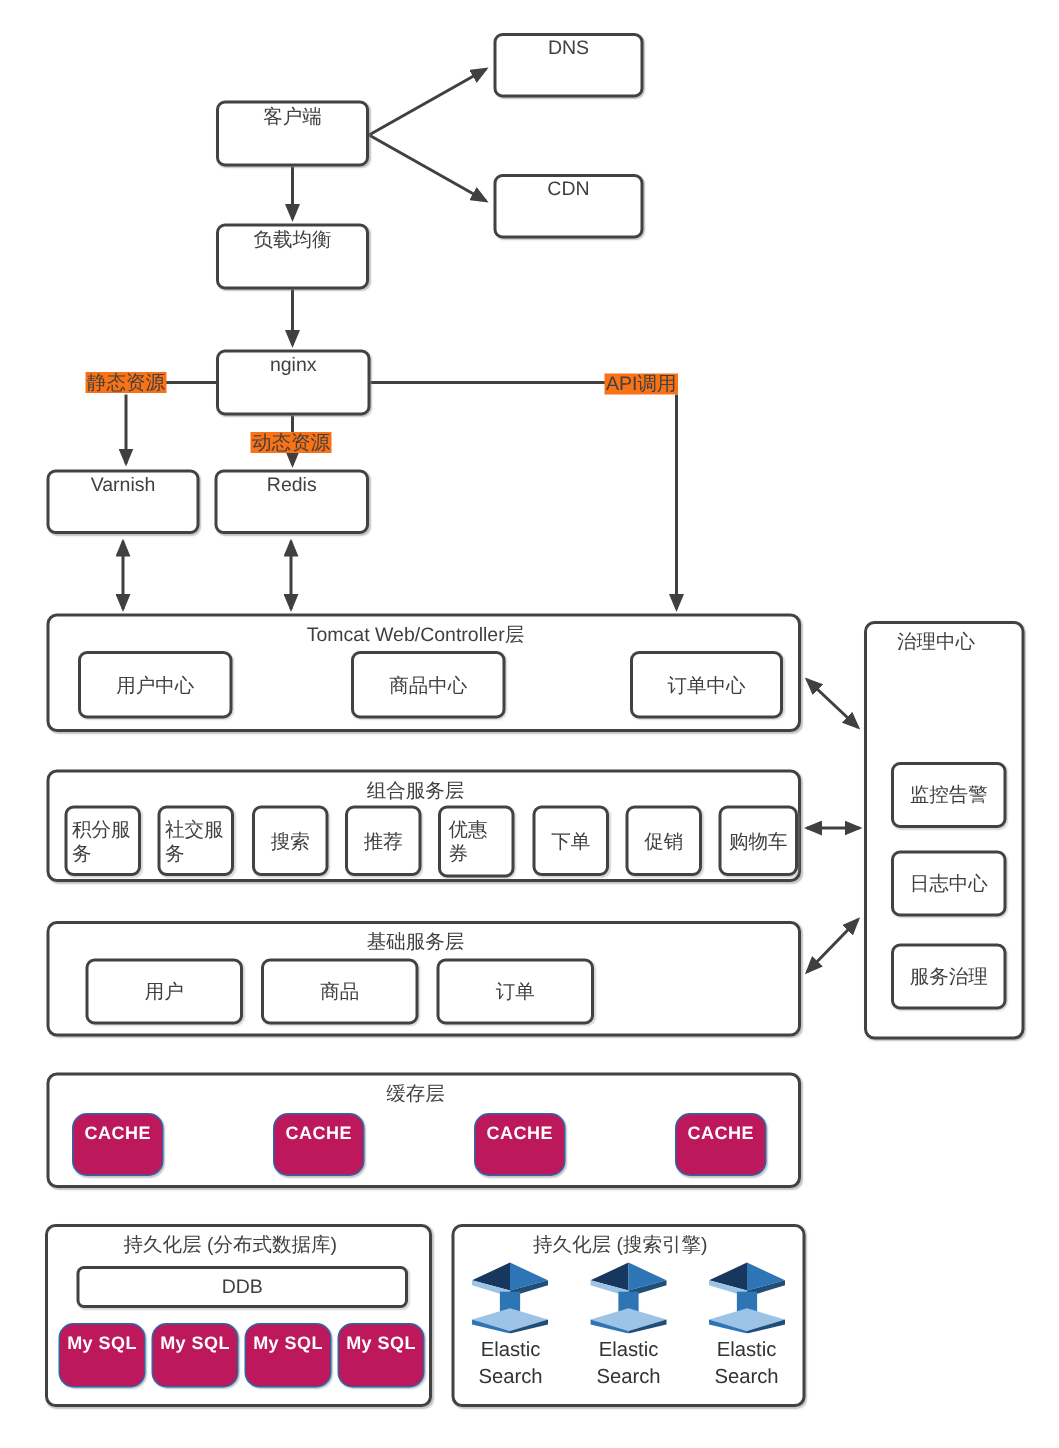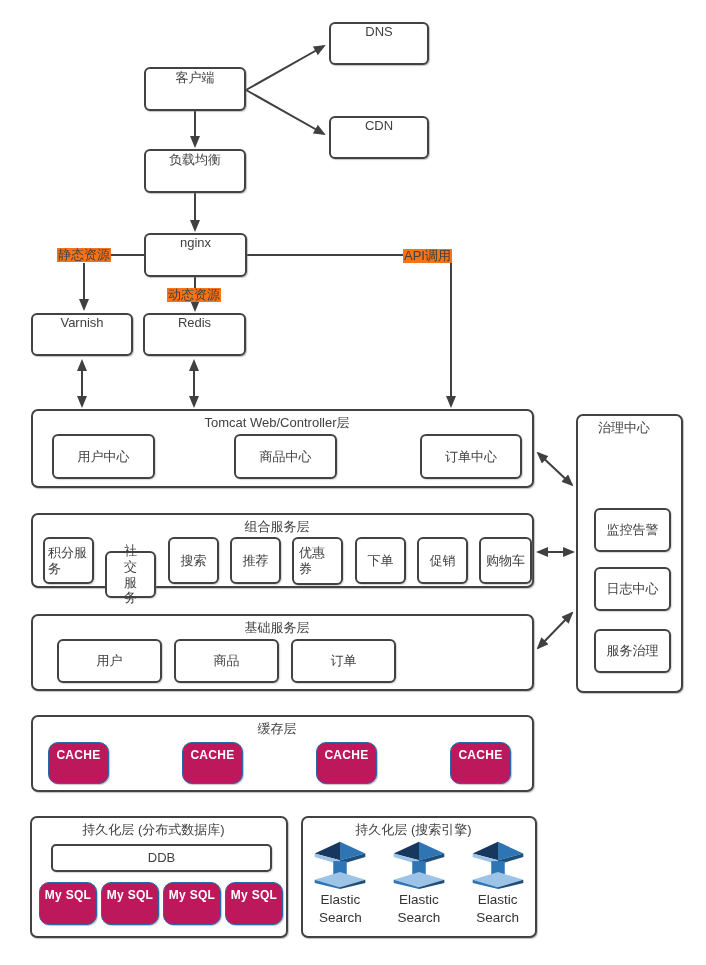--- a/index.html
+++ b/index.html
@@ -105,21 +105,21 @@
     <div class="sub" style="left:16px;top:213px;width:77px;height:44px">
         <span>服务治理</span>
       </div>
   </div>
 
   <div class="layer" style="left:31px;top:513px;width:503px;height:75px">
     <div class="layer-title">组合服务层</div>
     <div class="sub" style="left:10px;top:22px;width:51px;height:47px;padding:0 3px">
         <span>积分服务</span>
       </div>
-    <div class="sub" style="left:72px;top:36px;width:51px;height:47px;padding:0 17px">
+    <div class="sub" style="left:72px;top:22px;width:51px;height:47px;padding:0 3px">
         <span>社交服务</span>
       </div>
     <div class="sub" style="left:135px;top:22px;width:51px;height:47px">
         <span>搜索</span>
       </div>
     <div class="sub" style="left:197px;top:22px;width:51px;height:47px">
         <span>推荐</span>
       </div>
     <div class="sub" style="left:259px;top:22px;width:51px;height:48px;padding:0 5px">
         <span>优惠券</span>

